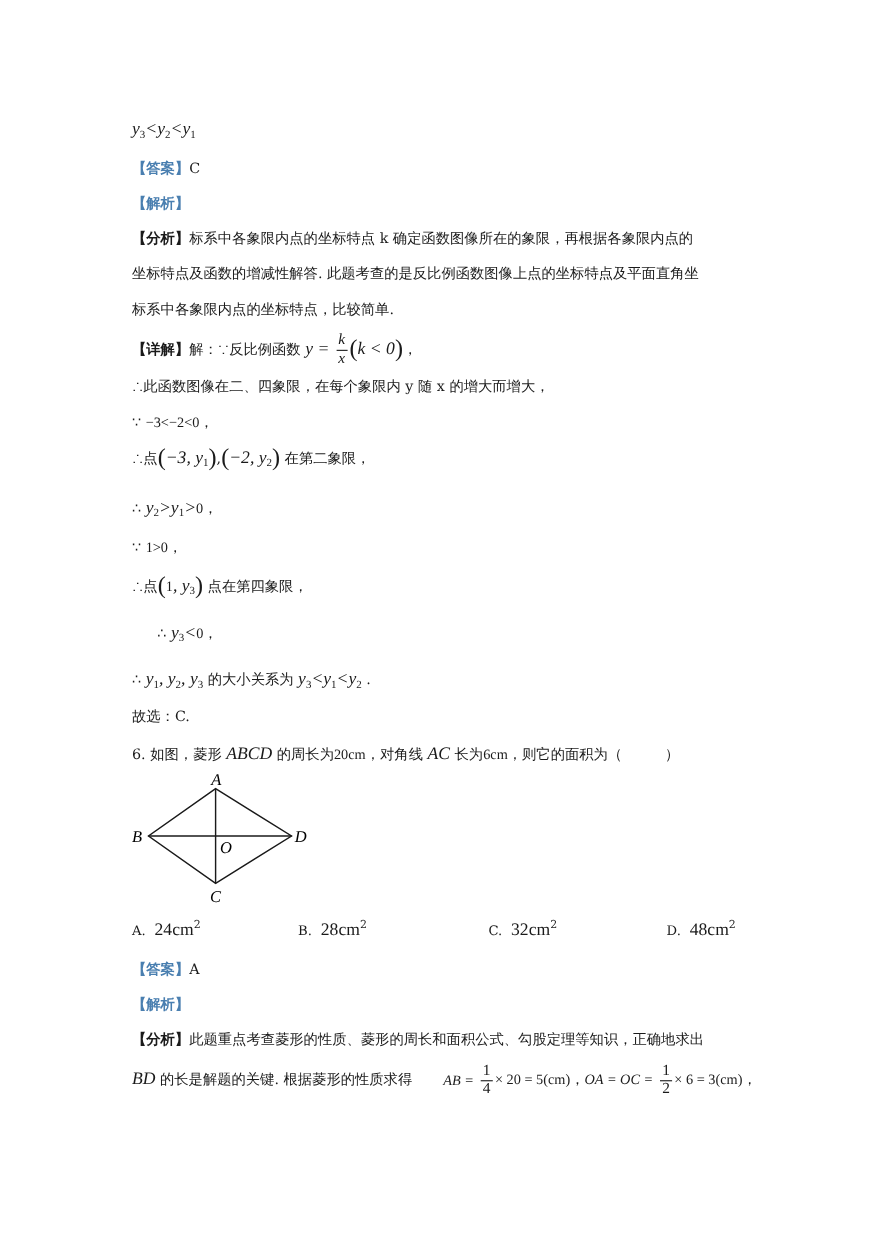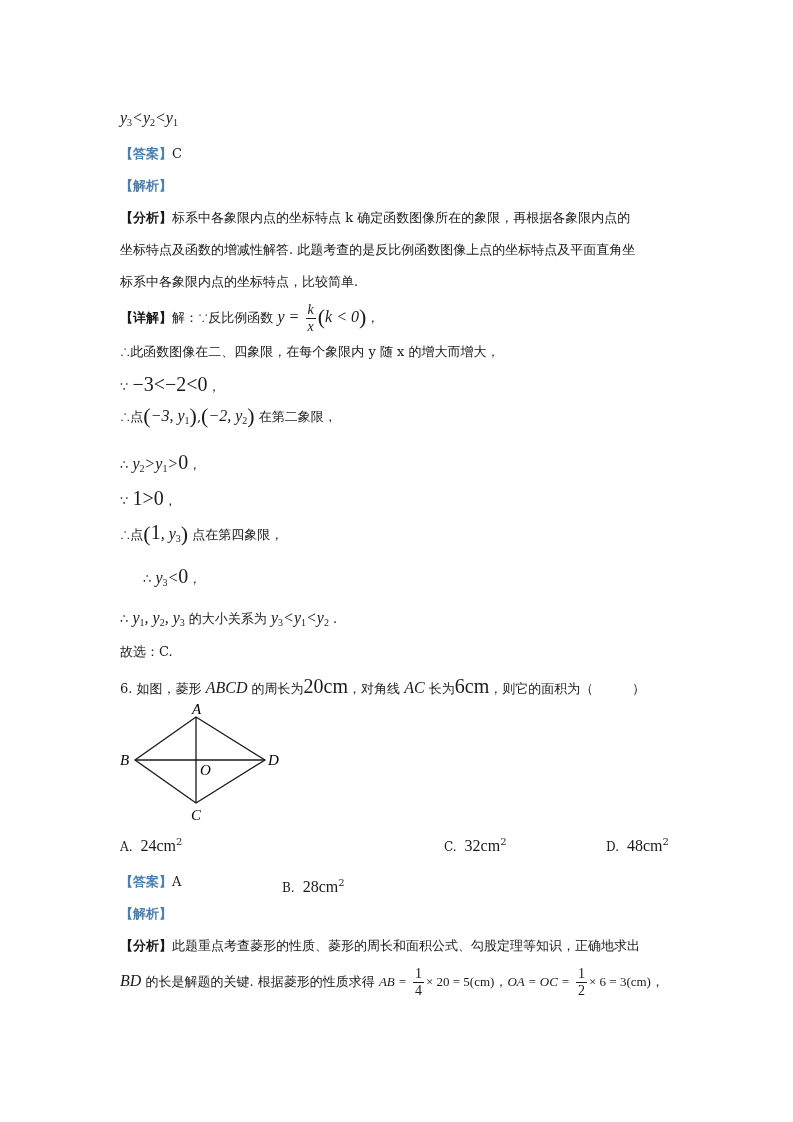--- a/index.html
+++ b/index.html
@@ -1,20 +1,20 @@
 <!DOCTYPE html>
 <html><head>
 <meta charset="utf-8">
 <style>
   html, body { margin: 0; padding: 0; background: #ffffff; }
   body { width: 793px; height: 1122px; position: relative; overflow: hidden;
          font-family: "DejaVu Serif", "Liberation Serif", serif; color: #1a1a1a; font-size: 13px; }
   .line { position: absolute; left: 120px; white-space: nowrap; line-height: 20px; }
   .math { font-family: "Liberation Serif", "DejaVu Serif", serif; font-style: italic; font-size: 16px; }
-  .up { font-family: "Liberation Serif", serif; font-size: 20px; font-style: normal; }
+  .up { font-family: "Liberation Serif", serif; font-size: 13px; font-style: normal; }
   sub { font-size: 10px; vertical-align: -3px; font-style: normal; }
   sup { font-size: 10px; vertical-align: 6px; }
   .tag-blue { color: #4a7fb0; }
   .bracket { font-weight: bold; margin-top: 28px; }
   .frac { display: inline-block; vertical-align: middle; text-align: center; font-family: "Liberation Serif", serif; font-style: italic; line-height: 16px; margin: 0 2px; }
   .frac .num { display: block; border-bottom: 1px solid #1a1a1a; padding: 0 2px; font-size: 14px; }
   .frac .den { display: block; font-size: 14px; }
   .paren { font-size: 22px; font-family: "Liberation Serif", serif; font-style: normal; vertical-align: -2px; }
   .options { position: absolute; top: 836px; left: 120px; width: 560px; height: 22px; }
   .opt { position: absolute; top: 0; white-space: nowrap; }
@@ -70,33 +70,33 @@
   <line x1="20" y1="60" x2="150" y2="60" stroke="#1a1a1a" stroke-width="1.3"></line>
   <text x="77" y="14">A</text>
   <text x="5" y="65">B</text>
   <text x="76" y="120">C</text>
   <text x="153" y="65">D</text>
   <text x="85" y="75">O</text>
 </svg>
 
 <div class="options">
   <div class="opt" style="left:0;"><span class="lbl">A.</span><span class="val">24cm</span><sup>2</sup></div>
-  <div class="opt" style="left:162px;margin-top:41px;"><span class="lbl">B.</span><span class="val">28cm</span><sup>2</sup></div>
+  <div class="opt" style="left:151px;"><span class="lbl">B.</span><span class="val">28cm</span><sup>2</sup></div>
   <div class="opt" style="left:324px;"><span class="lbl">C.</span><span class="val">32cm</span><sup>2</sup></div>
   <div class="opt" style="left:486px;"><span class="lbl">D.</span><span class="val">48cm</span><sup>2</sup></div>
 </div>
 
 <div class="line" style="top:872px;">
   <span class="tag-blue bracket">【答案】</span><span>A</span>
 </div>
 <div class="line" style="top:904px;">
   <span class="tag-blue bracket">【解析】</span>
 </div>
 <div class="line" style="top:936px;text-align:right;">
   <span class="bracket">【分析】</span><span>此题重点考查菱形的性质、菱形的周长和面积公式、勾股定理等知识，正确地求出</span>
 </div>
 <div class="line" style="top:966px; line-height:30px;">
   <span class="math">BD</span>
   <span>的长是解题的关键. 根据菱形的性质求得</span>
-  <span class="math" style="font-size:13px;">AB =</span>
+  <span class="math" style="font-size:13px;margin-left:24px;">AB =</span>
   <span class="frac"><span class="num" style="font-style:normal">1</span><span class="den" style="font-style:normal">4</span></span><span class="up" style="font-size:13px;">× 20 = 5(cm)</span><span>，</span><span class="math" style="font-size:13px;">OA = OC =</span>
   <span class="frac"><span class="num" style="font-style:normal">1</span><span class="den" style="font-style:normal">2</span></span><span class="up" style="font-size:13px;">× 6 = 3(cm)</span><span>，</span>
 </div>
 
 </body></html>

